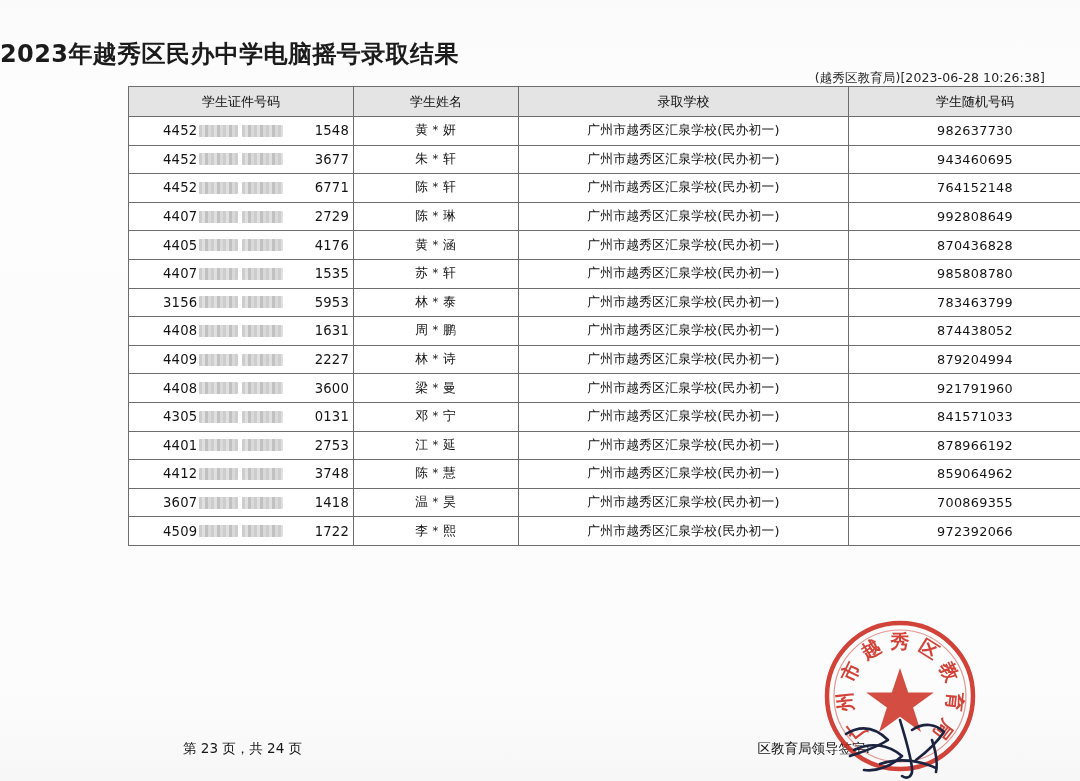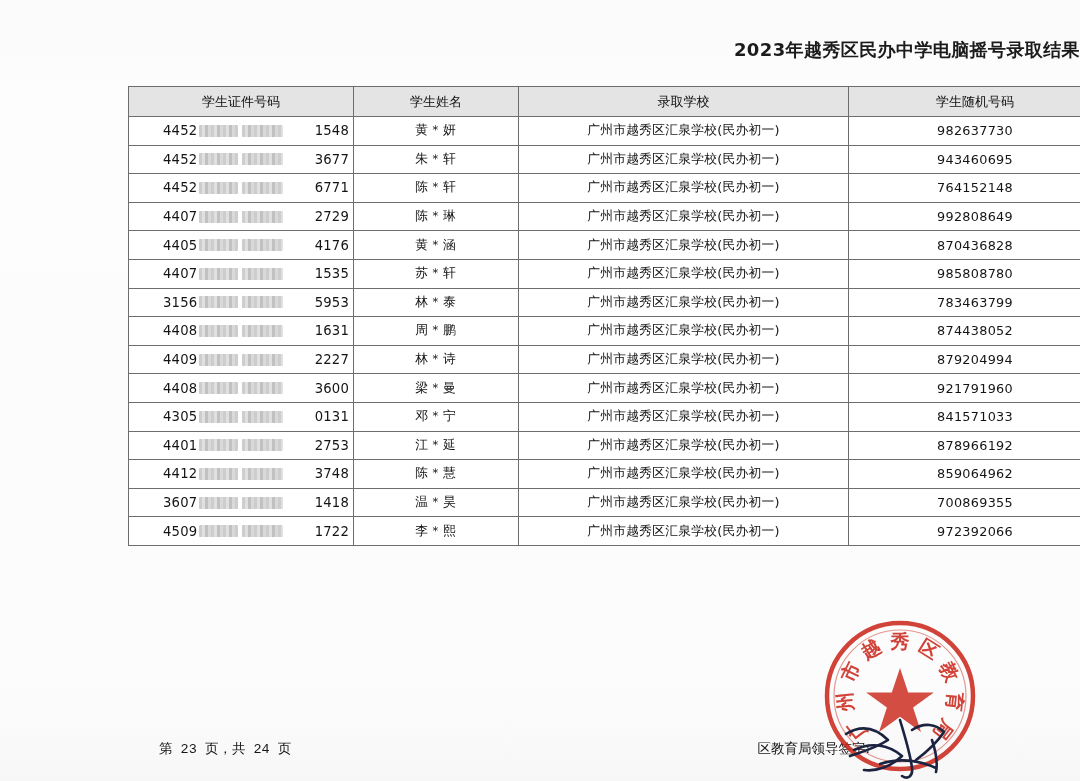--- a/index.html
+++ b/index.html
@@ -28,22 +28,22 @@
     background:
       linear-gradient(180deg, rgba(250,250,250,1) 0%, rgba(253,253,253,1) 12%, rgba(252,252,252,1) 88%, rgba(247,247,247,1) 100%);
     pointer-events: none;
   }
 
   .doc-title {
     position: absolute;
     top: 38px;
     left: 0;
     width: 1080px;
-    text-align: right;
-    font-size: 18px;
+    text-align: left;
+    font-size: 24px;
     font-weight: bold;
     letter-spacing: 0.4px;
     color: #1b1b1b;
   }
 
   .doc-subtitle {
     position: absolute;
     top: 70px;
     left: 0;
     width: 1045px;
@@ -143,21 +143,21 @@
     position: absolute;
     top: 740px;
     left: 72px;
     width: 973px;
     display: flex;
     justify-content: space-between;
     align-items: center;
     font-size: 13.5px;
     color: #161616;
   }
-  .footer-left { margin-left: 87px; font-family: Liberation Mono, monospace; }
+  .footer-left { margin-left: 111px; }
   .footer-right { margin-right: 175px; }
 
   
   .seal {
     position: absolute;
     left: 820px;
     top: 616px;
     width: 160px;
     height: 160px;
     pointer-events: none;
@@ -177,20 +177,21 @@
   }
 </style>
 </head>
 <body>
 
 <div class="page">
   <div class="paper-tint"></div>
 
   <div class="doc-title">2023年越秀区民办中学电脑摇号录取结果</div>
 
+  <div class="doc-subtitle">(越秀区教育局)[2023-06-28 10:26:38]</div>
 
   <div class="table-wrap">
     <table class="result-table">
       <colgroup>
         <col class="col-id">
         <col class="col-name">
         <col class="col-school">
         <col class="col-rand">
       </colgroup>
       <thead>

